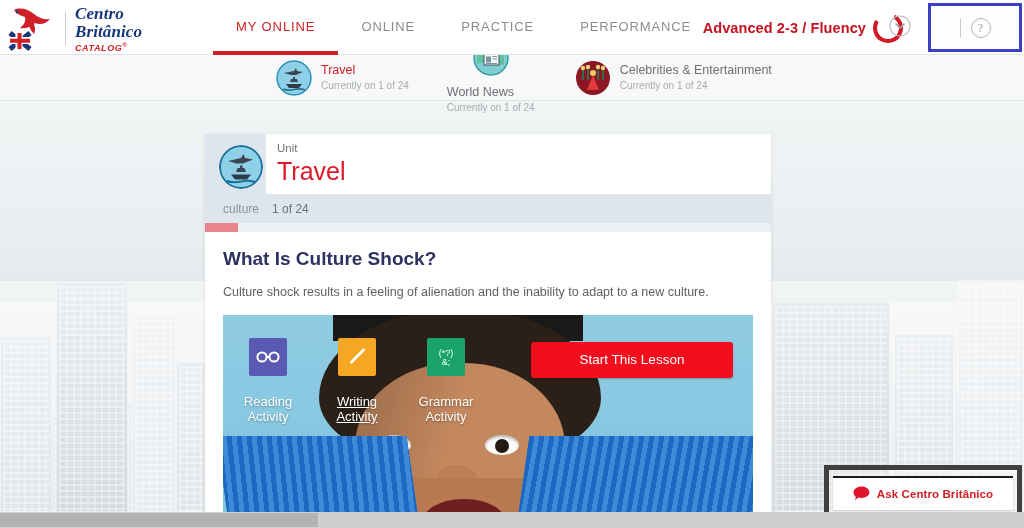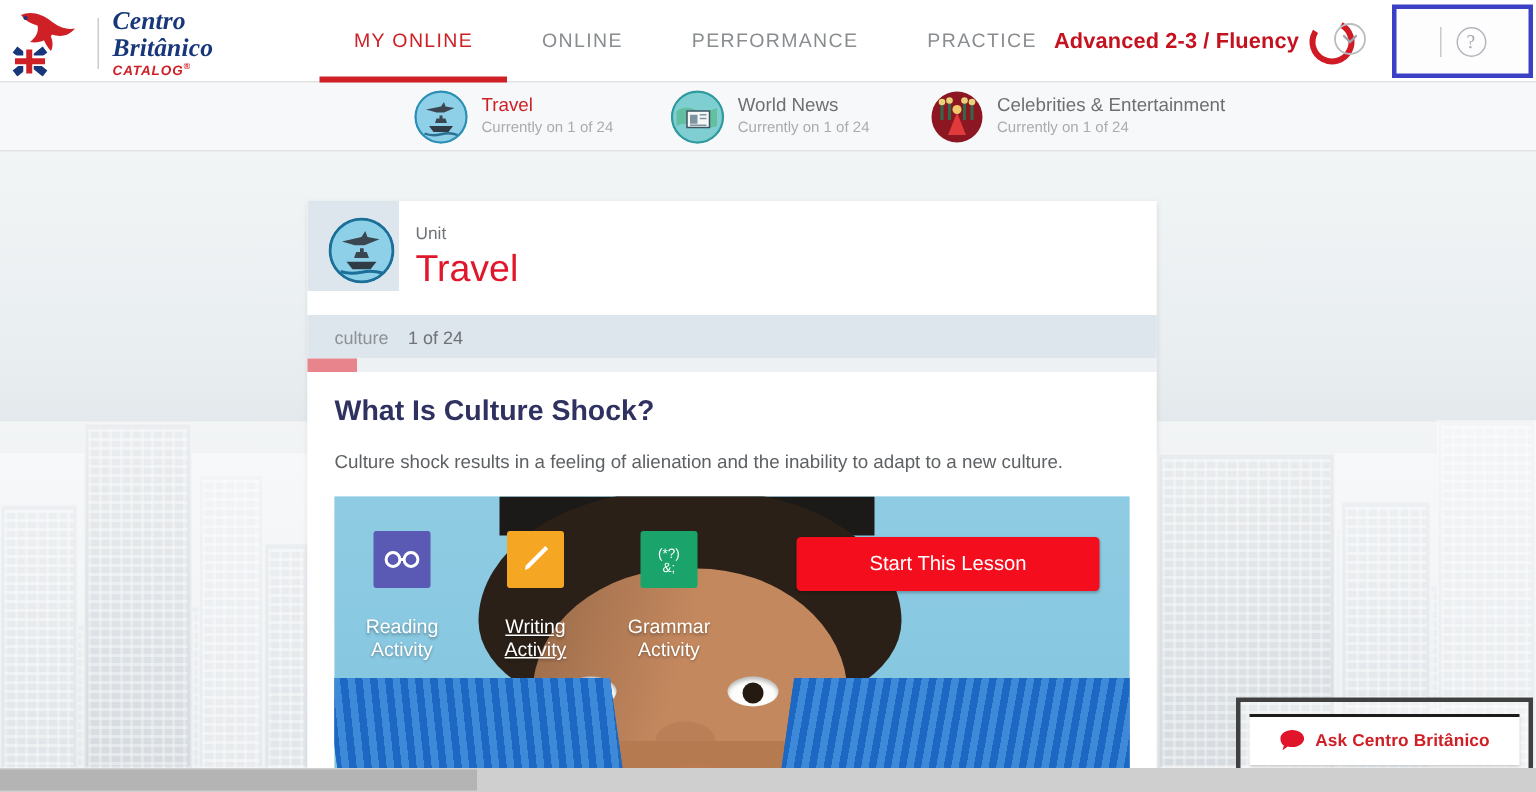--- a/index.html
+++ b/index.html
@@ -116,37 +116,37 @@
   #unit-strip {
     position:absolute; left:0; top:55px; width:1024px; height:46px;
     background:#f7f8f9; border-bottom:1px solid #e0e3e6;
     display:flex; align-items:center; z-index:29;
   }
   .unit-tab {
     display:flex; align-items:center; gap:9px;
     margin-left:0; padding:0 10px; cursor:pointer;
   }
   .unit-tab:first-child { margin-left:266px; }
-  .unit-tab:nth-child(2){ margin-left:18px; }
+  .unit-tab:nth-child(2){ margin-left:18px;flex-direction:column; }
   .unit-tab:nth-child(3){ margin-left:20px; }
   .unit-ico { width:36px; height:36px; border-radius:50%; flex:none; }
   .unit-txt { line-height:1.25; }
   .unit-name { font-size:12.5px; color:#6d7073; display:block; }
   .unit-tab.active .unit-name { color:#cf2026; }
   .unit-sub { font-size:10px; color:#a9acae; display:block; margin-top:1px; }
 
   
   #card {
     position:absolute; left:205px; top:134px; width:566px; height:394px;
     z-index:20;
     box-shadow:0 1px 4px rgba(0,0,0,.10);
     background:#fff;
   }
   #card-head {
-    position:relative; height:76px; background:#fff;
+    position:relative; height:60px; background:#fff;
     display:flex; align-items:center;
   }
   #card-head-rail {
     position:absolute; left:0; top:0; width:61px; height:60px;
     background:#dde6ec;
   }
   #unit-badge {
     position:absolute; left:14px; top:11px;
     width:44px; height:44px; border-radius:50%;
     z-index:3;
@@ -263,21 +263,21 @@
     border:none; border-radius:3px;
     font-size:13.5px; font-family:"Liberation Sans", sans-serif;
     cursor:pointer; z-index:6;
     box-shadow:0 1px 2px rgba(0,0,0,.25);
   }
 
   
   #chat-box {
     position:absolute; right:2px; bottom:8px;
     width:198px; height:55px;
-    border:3px solid #404040; z-index:40;
+    border:5px solid #404040; z-index:40;
     background:rgba(255,255,255,.35);
     display:flex; align-items:center; justify-content:center;
   }
   #chat-pill {
     width:180px; height:34px; background:#fff;
     border-top:2px solid #1b1b1b;
     display:flex; align-items:center; justify-content:center; gap:7px;
     cursor:pointer;
     box-shadow:0 1px 2px rgba(0,0,0,.18);
   }
@@ -340,22 +340,22 @@
     <div id="logo-text">
       <span class="l1">Centro</span>
       <span class="l2">Britânico</span>
       <span class="l3"><span>CATALOG</span><sup>®</sup></span>
     </div>
   </div>
 
   <nav id="mainnav">
     <div class="navtab active">MY ONLINE</div>
     <div class="navtab">ONLINE</div>
+    <div class="navtab">PRACTICE</div>
     <div class="navtab">PERFORMANCE</div>
-    <div class="navtab">PRACTICE</div>
   </nav>
 
   <div id="level-wrap">
     <span id="level-label">Advanced 2-3 / Fluency</span>
     <div id="level-ring">
       <svg width="44" height="44" viewBox="0 0 44 44">
         <circle cx="18" cy="22" r="13" fill="none" stroke="#d01b25" stroke-width="4" stroke-dasharray="62 20" transform="rotate(-62 18 22)" stroke-linecap="butt"></circle>
         <circle cx="30" cy="20" r="10" fill="#ffffff" fill-opacity="0.0" stroke="#b9bcc1" stroke-width="1.2"></circle>
         <path d="M26 18 L30 22 L34 18" fill="none" stroke="#9fa3a9" stroke-width="1.6" stroke-linecap="round"></path>
       </svg>

